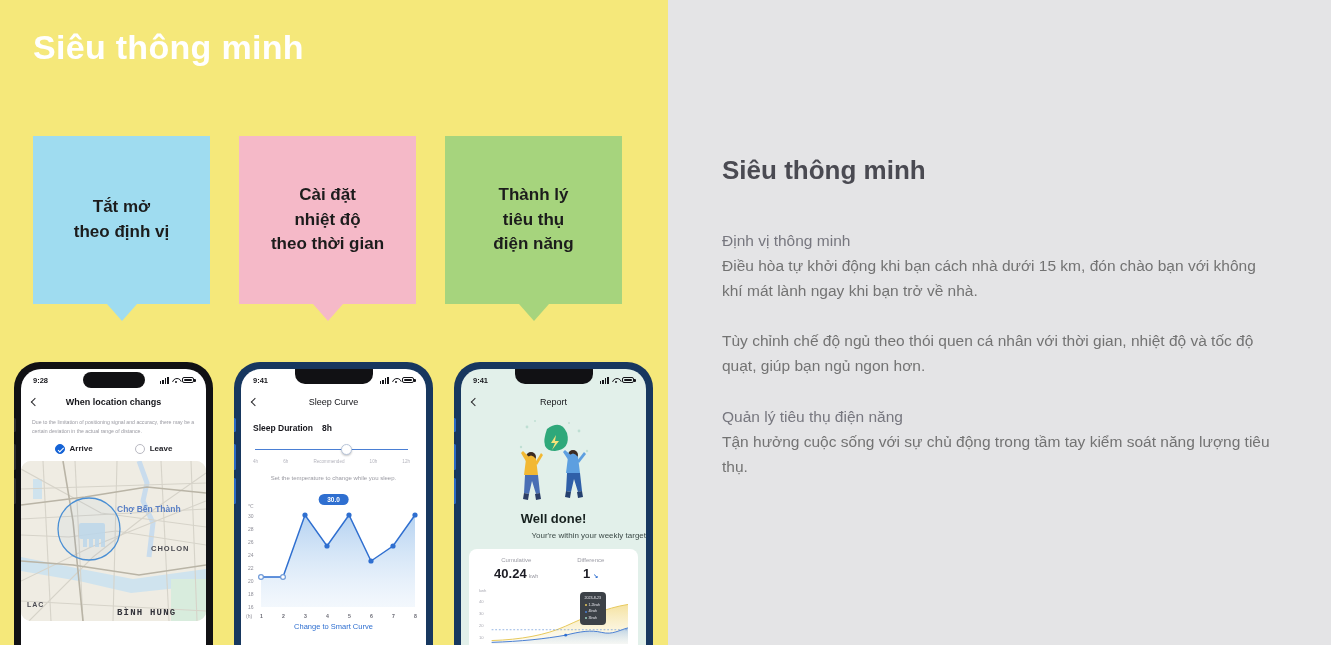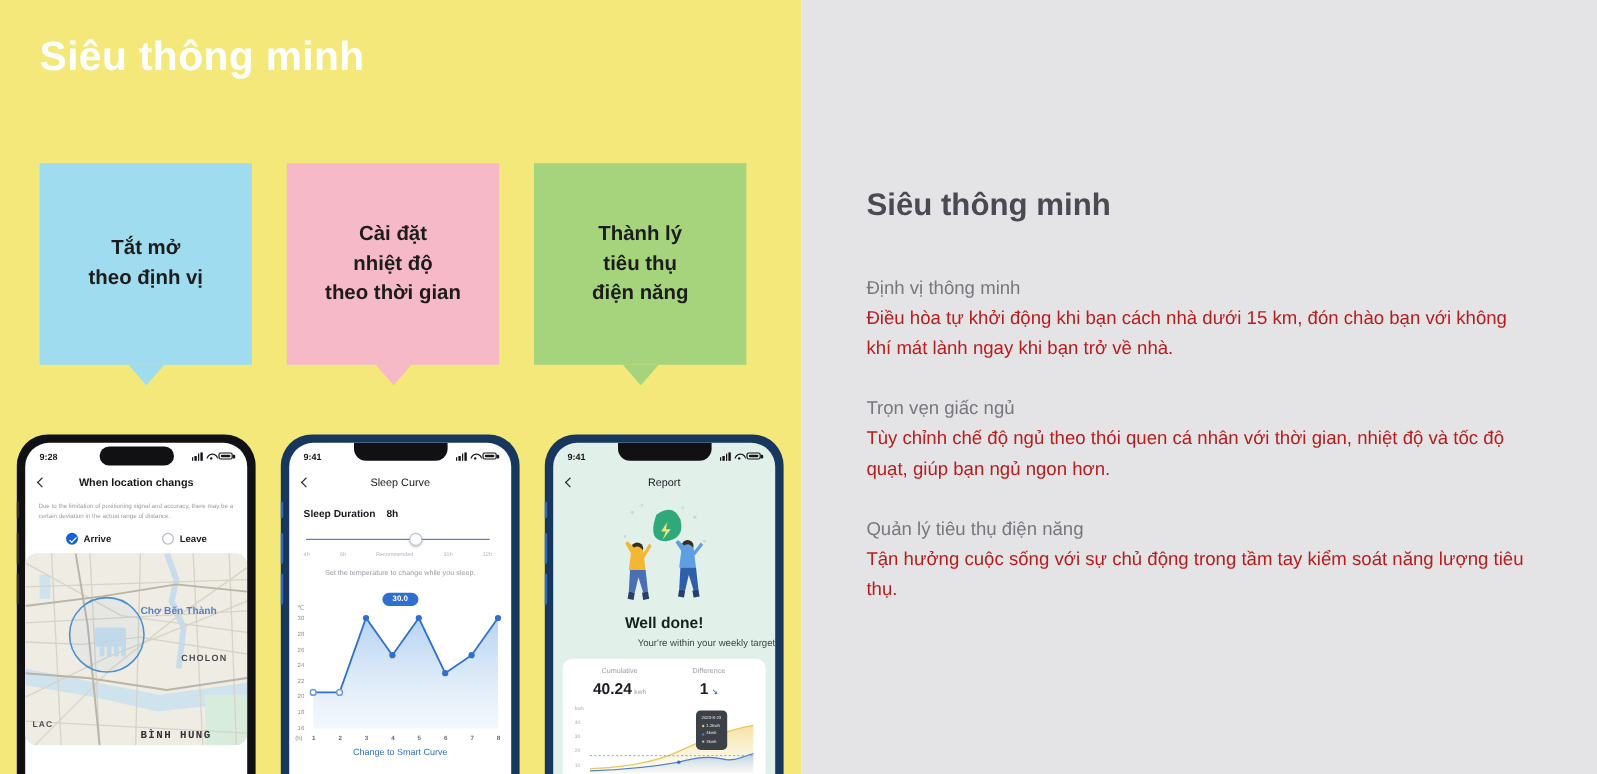--- a/index.html
+++ b/index.html
@@ -135,21 +135,21 @@
     width: 6px; height: 6px;
     border-left: 1.3px solid #2a2a2e; border-bottom: 1.3px solid #2a2a2e;
   }
 
   
   .disclaimer {
     padding: 5px 11px 2px 11px;
     font-size: 5.2px; line-height: 1.75; color: #9a9aa2;
   }
   .radio-row { display: flex; justify-content: center; gap: 42px; padding: 6px 0 7px 0; }
-  .radio-opt { display: flex; align-items: center; gap: 5px; font-size: 8px; font-weight: bold; color: #1c1c22; }
+  .radio-opt { display: flex; gap: 5px; font-size: 8px; font-weight: bold; color: #1c1c22; }
   .radio-dot {
     width: 10px; height: 10px; border-radius: 50%;
     border: 1.3px solid #b9b9c2; position: relative;
   }
   .radio-dot.on { background: #1563d6; border-color: #1563d6; }
   .radio-dot.on::after {
     content: ""; position: absolute; left: 2.3px; top: 3.2px;
     width: 4.5px; height: 2.2px;
     border-left: 1.3px solid #fff; border-bottom: 1.3px solid #fff;
     transform: rotate(-45deg);
@@ -227,21 +227,21 @@
     width: 663px; height: 645px;
     background: #e4e4e6;
     padding: 155px 60px 0 54px;
   }
   .right-title {
     font-size: 26px; font-weight: bold; color: #4a4a52;
     margin-bottom: 42px;
   }
   .para { margin-bottom: 25px; }
   .para-head { font-size: 15.5px; color: #77777f; line-height: 1.62; }
-  .para-body { font-size: 15.5px; color: #b91c1c; line-height: 1.62; }
+  .para-body { font-size: 15.5px; color: #737373; line-height: 1.62; }
 </style>
 </head>
 <body>
 
 <div class="page">
 
   <div class="left-panel">
 
     <div class="slide-title">Siêu thông minh</div>
 
@@ -562,21 +562,20 @@
   </div>
 
   <div class="right-panel">
     <div class="right-title">Siêu thông minh</div>
 
     <div class="para">
       <div class="para-head">Định vị thông minh</div>
       <div class="para-body">Điều hòa tự khởi động khi bạn cách nhà dưới 15 km, đón chào bạn với không khí mát lành ngay khi bạn trở về nhà.</div>
     </div>
     <div class="para">
-      <div class="para-head">Trọn vẹn giấc ngủ</div>
       <div class="para-body">Tùy chỉnh chế độ ngủ theo thói quen cá nhân với thời gian, nhiệt độ và tốc độ quạt, giúp bạn ngủ ngon hơn.</div>
     </div>
     <div class="para">
       <div class="para-head">Quản lý tiêu thụ điện năng</div>
       <div class="para-body">Tận hưởng cuộc sống với sự chủ động trong tầm tay kiểm soát năng lượng tiêu thụ.</div>
     </div>
   </div>
 
 </div>
 

